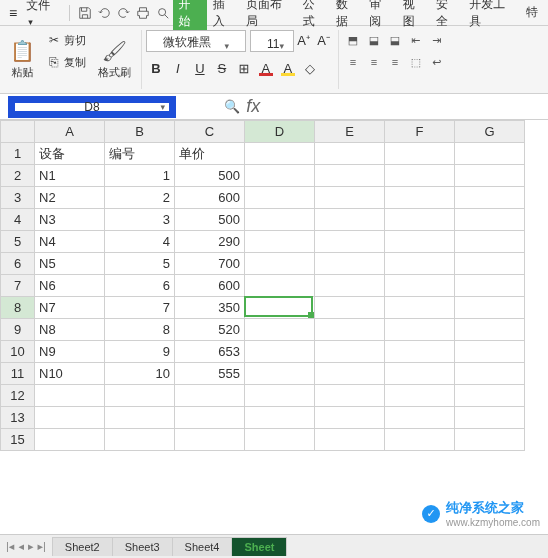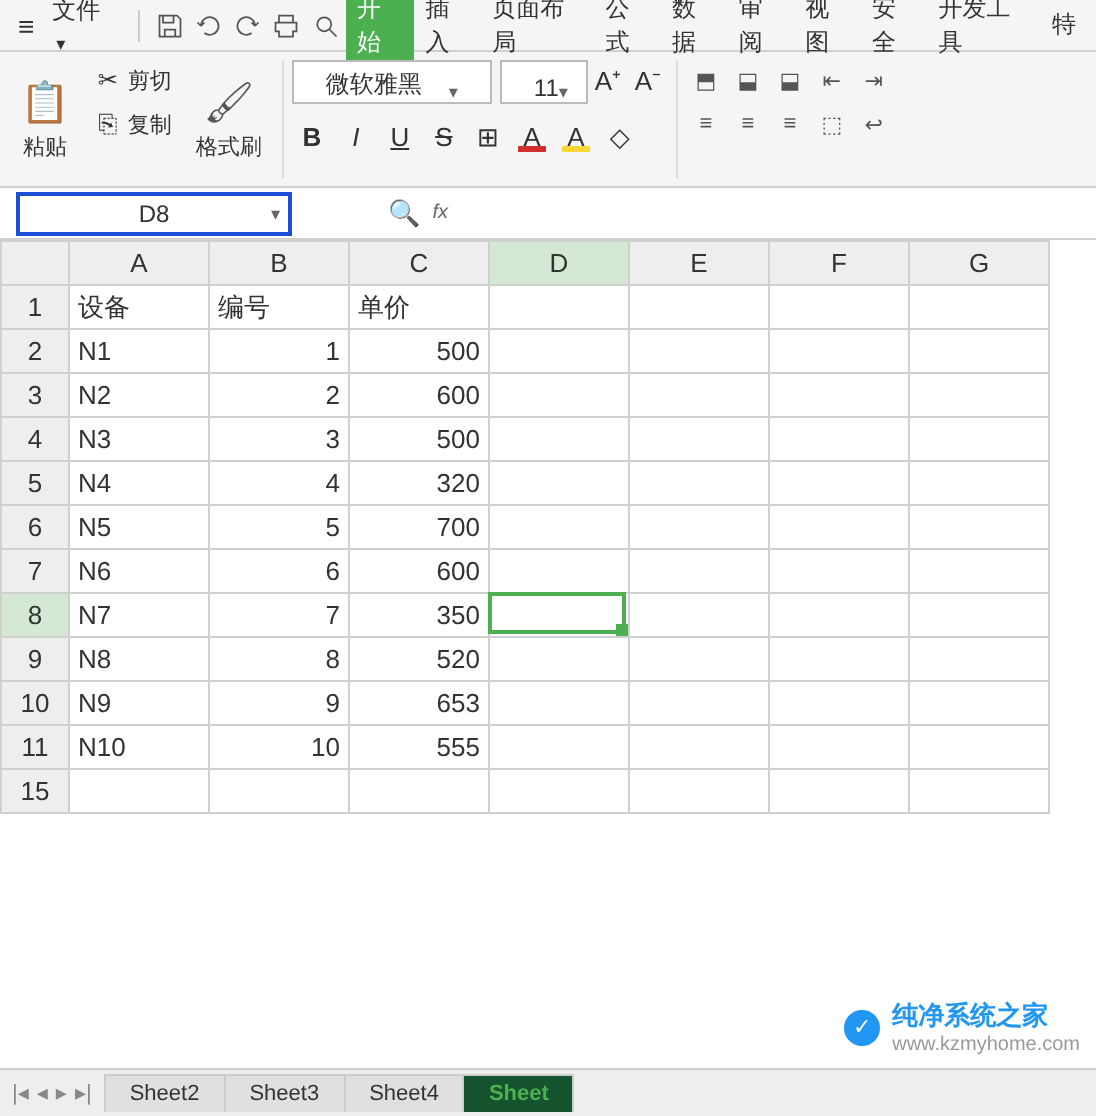--- a/index.html
+++ b/index.html
@@ -35,25 +35,25 @@
     .font-a-underline { position: relative; }
     .font-a-underline::after { content: ''; position: absolute; bottom: 1px; left: 2px; right: 2px; height: 3px; }
     .font-a-red::after { background: #d32f2f; }
     .font-a-yellow::after { background: #fdd835; }
     .size-btn { font-size: 13px; }
     .align-grid { display: flex; flex-direction: column; gap: 2px; }
     .align-row { display: flex; gap: 1px; }
     .align-btn { width: 20px; height: 20px; display: flex; align-items: center; justify-content: center; font-size: 11px; color: #555; }
     
     .namebox-row { display: flex; align-items: center; height: 26px; border-bottom: 1px solid #d0d0d0; background: #fff; }
-    .namebox { width: 138px; height: 22px; border: 2px solid #1d4ed8; margin: 0 8px; display: flex; align-items: center; justify-content: center; font-size: 12px; position: relative; }
+    .namebox { width: 168px; height: 22px; border: 7px solid #1d4ed8; margin: 0 8px; display: flex; align-items: center; justify-content: center; font-size: 12px; position: relative; }
     .namebox .chev { position: absolute; right: 4px; font-size: 9px; color: #666; }
     .fx-area { display: flex; align-items: center; gap: 6px; padding-left: 40px; color: #666; }
     .fx-area .fx-icon { font-size: 13px; }
-    .fx-area .fx-label { font-style: italic; font-size: 10px; }
+    .fx-area .fx-label { font-style: italic; font-size: 18px; }
     
     .grid-container { position: relative; }
     .grid { border-collapse: collapse; table-layout: fixed; }
     .grid th, .grid td { border: 1px solid #d0d0d0; height: 22px; font-size: 13px; }
     .grid .corner { width: 34px; background: #eee; }
     .grid .col-header { background: #eee; text-align: center; font-weight: normal; color: #333; }
     .grid .col-header.sel { background: #d4e8d4; }
     .grid .row-header { width: 34px; background: #eee; text-align: center; font-weight: normal; color: #333; }
     .grid .row-header.sel { background: #d4e8d4; }
     .grid .col-a { width: 70px; }
@@ -258,21 +258,21 @@
           <td class="cell right">500</td>
           <td class="cell"></td>
           <td class="cell"></td>
           <td class="cell"></td>
           <td class="cell"></td>
         </tr>
   <tr>
           <th class="row-header">5</th>
           <td class="cell left">N4</td>
           <td class="cell right">4</td>
-          <td class="cell right">320</td>
+          <td class="cell right">290</td>
           <td class="cell"></td>
           <td class="cell"></td>
           <td class="cell"></td>
           <td class="cell"></td>
         </tr>
   <tr>
           <th class="row-header">6</th>
           <td class="cell left">N5</td>
           <td class="cell right">5</td>
           <td class="cell right">700</td>
@@ -319,20 +319,40 @@
           <td class="cell"></td>
           <td class="cell"></td>
           <td class="cell"></td>
           <td class="cell"></td>
         </tr>
   <tr>
           <th class="row-header">11</th>
           <td class="cell left">N10</td>
           <td class="cell right">10</td>
           <td class="cell right">555</td>
+          <td class="cell"></td>
+          <td class="cell"></td>
+          <td class="cell"></td>
+          <td class="cell"></td>
+        </tr>
+  <tr>
+          <th class="row-header">12</th>
+          <td class="cell"></td>
+          <td class="cell"></td>
+          <td class="cell"></td>
+          <td class="cell"></td>
+          <td class="cell"></td>
+          <td class="cell"></td>
+          <td class="cell"></td>
+        </tr>
+  <tr>
+          <th class="row-header">13</th>
+          <td class="cell"></td>
+          <td class="cell"></td>
+          <td class="cell"></td>
           <td class="cell"></td>
           <td class="cell"></td>
           <td class="cell"></td>
           <td class="cell"></td>
         </tr>
   <tr>
           <th class="row-header">15</th>
           <td class="cell"></td>
           <td class="cell"></td>
           <td class="cell"></td>

